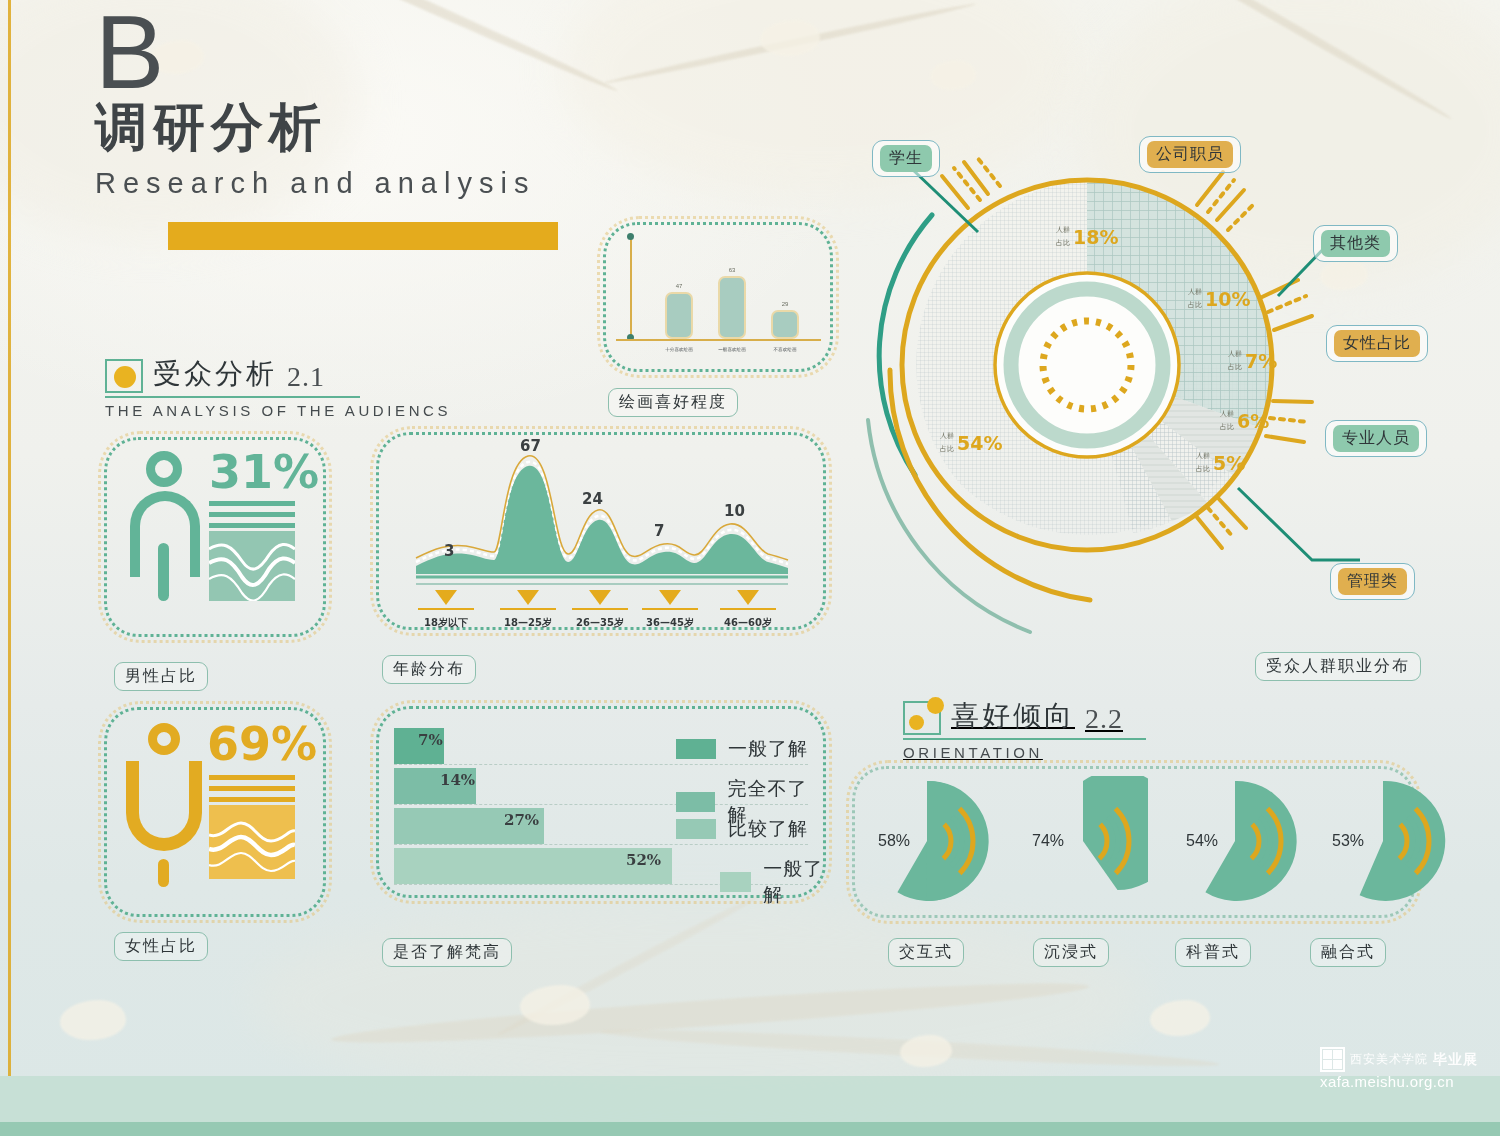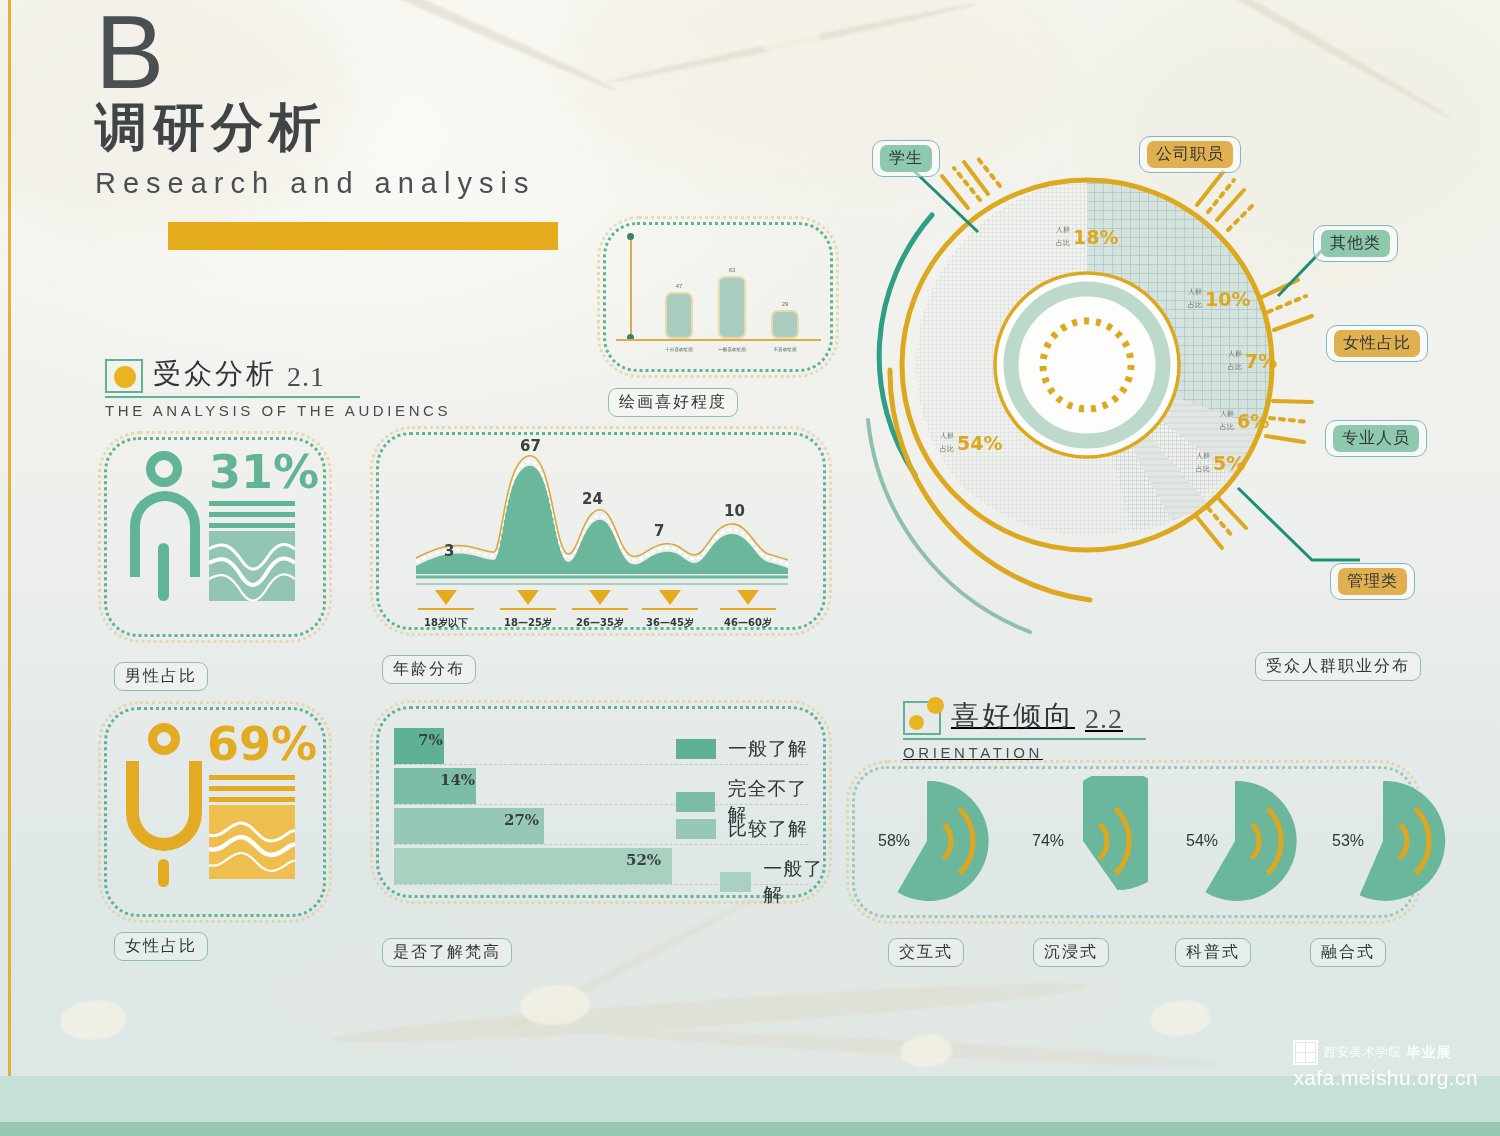--- a/index.html
+++ b/index.html
@@ -24,21 +24,21 @@
   #footer-band .b1{position:absolute;left:0;right:0;top:0;height:46px;background:#c3ded2;opacity:.85;}
   #footer-band .b2{position:absolute;left:0;right:0;bottom:0;height:14px;background:#96c9b3;}
   #left-rule{position:absolute;left:8px;top:0;bottom:60px;width:3px;background:#dda71e;opacity:.85;z-index:6;}
   #footer-logo{position:absolute;right:22px;bottom:46px;z-index:8;text-align:left;}
   .logo-row{display:flex;align-items:center;gap:5px;}
   .logo-mark{width:19px;height:19px;border:2px solid #fff;display:grid;
     grid-template-columns:1fr 1fr;grid-template-rows:1fr 1fr;gap:1px;padding:1px;}
   .logo-mark i{background:#fff;display:block;}
   .logo-cn{font-size:12px;color:#fff;letter-spacing:1px;opacity:.95;}
   .logo-cn b{font-size:14px;}
-  .logo-url{font-size:21px;color:#fff;letter-spacing:.4px;margin-top:1px;}
+  .logo-url{font-size:15px;color:#fff;letter-spacing:.4px;margin-top:1px;}
 
   
   #header{position:absolute;left:95px;top:8px;z-index:5;}
   .big-b{font-size:104px;line-height:.86;color:#4a4f52;font-weight:400;
     font-family:"Liberation Sans",sans-serif;letter-spacing:-2px;}
   .cn-title{font-size:52px;font-weight:bold;color:#3f4447;letter-spacing:6px;margin-top:-4px;
     font-family:"DejaVu Sans","Liberation Sans",sans-serif;}
   .en-title{position:relative;font-size:29px;color:#4a4f52;letter-spacing:7px;margin-top:4px;
     font-family:"Liberation Sans",sans-serif;}
   #title-underline{position:absolute;left:168px;top:222px;width:390px;height:28px;

